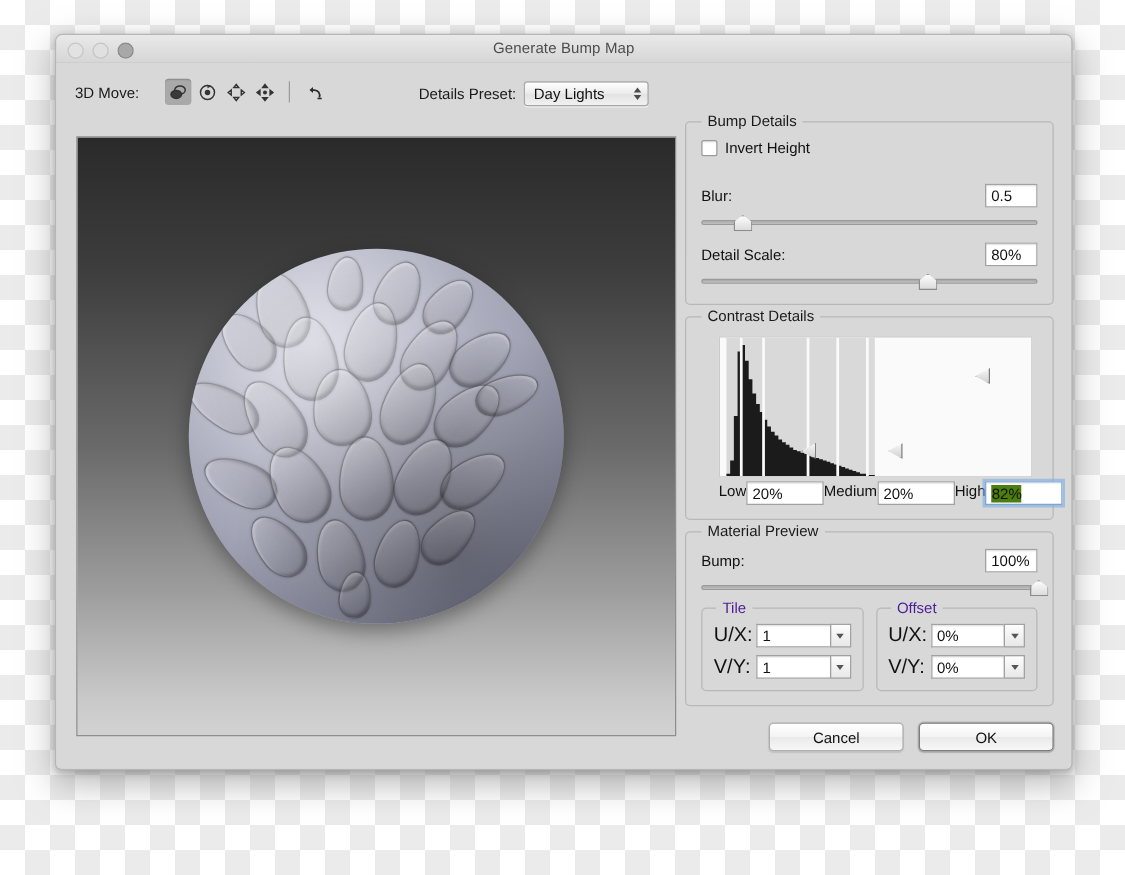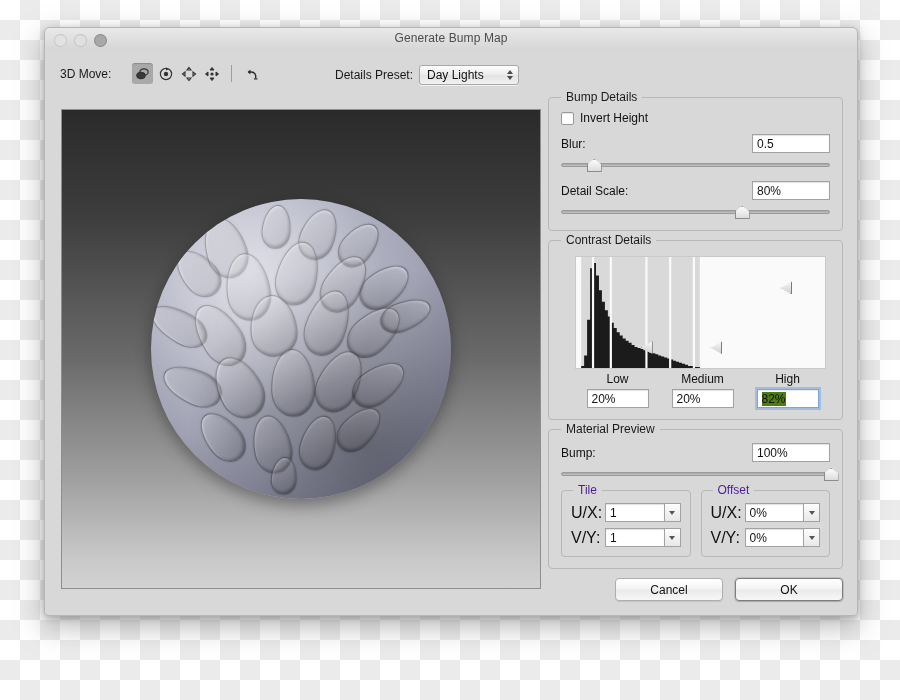--- a/index.html
+++ b/index.html
@@ -128,56 +128,56 @@
     padding:0 5px;font-size:12px;color:#1a1a1a;
   }
 
   .row{display:flex;align-items:center;justify-content:space-between;margin-bottom:5px;}
   .rlab{font-size:12px;color:#111;}
   .tfield{
     box-sizing:border-box;height:19px;background:#fff;border:1px solid #a2a2a2;
     box-shadow:inset 0 1px 1px rgba(0,0,0,.12);
     font-size:12px;color:#111;display:flex;align-items:center;padding:0 4px;
   }
-  .tfield.w58{width:78px;}
+  .tfield.w58{width:42px;}
   .tfield.w62{width:62px;}
   .tfield.focus{border-color:#7ba7d7;box-shadow:0 0 0 2px rgba(120,170,225,.55),inset 0 1px 1px rgba(0,0,0,.08);}
   .tfield .sel{background:#4d7c0f;}
 
   .slider{position:relative;height:14px;margin:3px 0 9px 0;}
   .strack{position:absolute;left:0;right:0;top:5px;height:4px;border-radius:2px;
     background:linear-gradient(to bottom,#a6a6a6,#c3c3c3);border:1px solid #9a9a9a;box-sizing:border-box;}
   .sknob{
     position:absolute;top:1px;width:13px;height:11px;margin-left:-6.5px;
     background:linear-gradient(to bottom,#fcfcfc,#dcdcdc);
     border:1px solid #8c8c8c;
     clip-path:polygon(50% 0%,100% 45%,100% 100%,0% 100%,0% 45%);
   }
 
-  .chk{display:flex;align-items:center;gap:6px;margin-bottom:9px;}
+  .chk{display:flex;align-items:center;gap:6px;margin-bottom:22px;}
   .chkbox{
     width:13px;height:13px;box-sizing:border-box;background:#fff;
     border:1px solid #9a9a9a;border-radius:2px;box-shadow:inset 0 1px 1px rgba(0,0,0,.10);
   }
   .chklab{font-size:12px;color:#111;}
 
   
   .histo{
     position:relative;height:113px;margin:2px 4px 2px 14px;
     background:#fafafa;border:1px solid #c9c9c9;box-sizing:border-box;overflow:hidden;
   }
   .histo svg{position:absolute;left:0;top:0;}
   .marker{
     position:absolute;width:10px;height:11px;
     background:linear-gradient(to bottom,#f6f6f6,#d2d2d2);
     border:1px solid #7b7b7b;
     clip-path:polygon(0% 50%,100% 0%,100% 100%);
   }
   .hcols{display:flex;margin-top:3px;padding-left:14px;}
-  .hcol{flex:1;display:flex;flex-direction:column;align-items:center;}
+  .hcol{flex:1;display:flex;flex-direction:row;align-items:center;}
   .hcol .hl{font-size:12px;color:#111;margin-bottom:3px;}
 
   
   .subs{display:flex;gap:10px;margin-top:4px;}
   .subgroup{
     position:relative;flex:1;border:1px solid #b7b7b7;border-radius:4px;
     padding:12px 9px 9px 9px;
   }
   .subgroup > .gtitle{
     position:absolute;top:-8px;left:11px;background:#d8d8d8;padding:0 5px;font-size:12px;color:#4c1d95;

